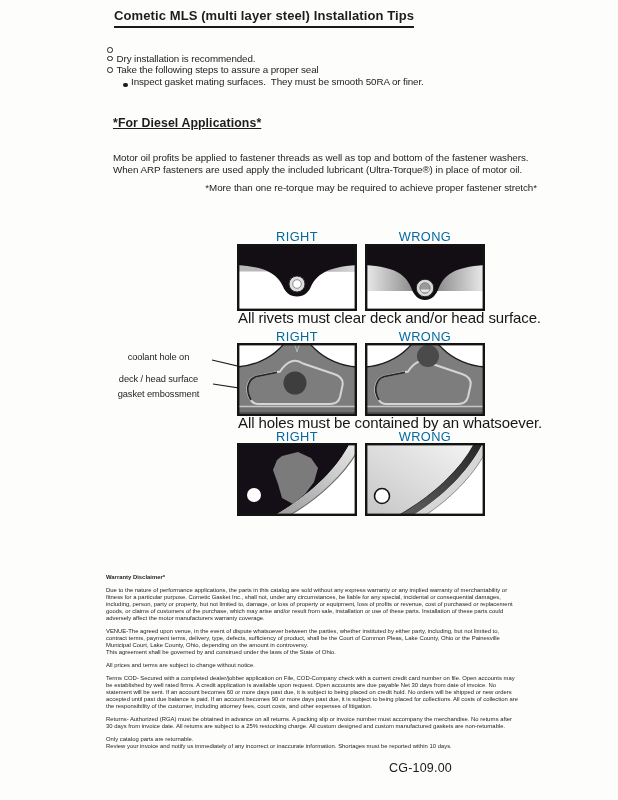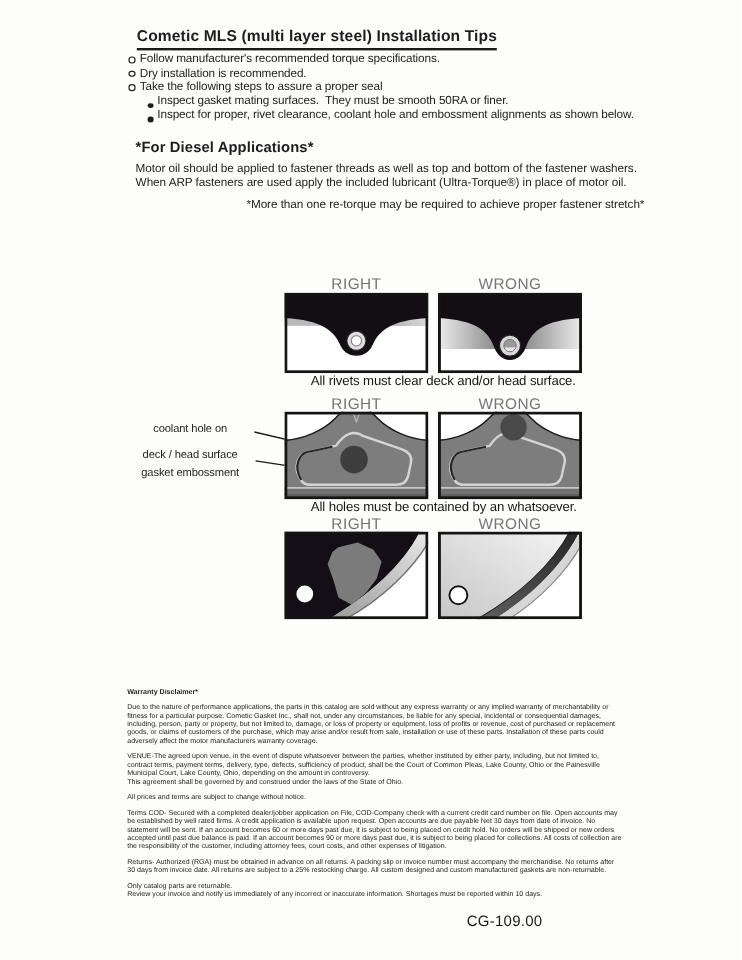--- a/index.html
+++ b/index.html
@@ -11,63 +11,58 @@
   .bullets{font-size:9.8px;line-height:11.6px;letter-spacing:-.1px;}
   .b-row{display:flex;align-items:flex-start;white-space:pre;}
   .marker-open{width:3.5px;height:3.5px;border:1px solid #242424;border-radius:50%;
                margin:3.2px 4px 0 0;flex:none;}
   .marker-solid{width:4.6px;height:4.6px;background:#1d1d1d;border-radius:50%;
                 margin:3px 3.5px 0 0;flex:none;}
   .sub{margin-left:16px;align-items:flex-end;}
   .section-h{font-weight:bold;font-size:12.3px;letter-spacing:.1px;white-space:pre;}
   .para{font-size:9.8px;line-height:11.6px;letter-spacing:-.05px;width:424px;margin:0 0 7px 0;}
   .nowrap{white-space:pre;width:auto;text-align:right;}
-  .rw-label{width:120px;text-align:center;font-size:12.8px;letter-spacing:.4px;color:#737373;}
-  .caption{font-size:11px;letter-spacing:-.1px;line-height:10.5px;color:#161616;white-space:pre;margin-left:21px;}
+  .rw-label{width:120px;text-align:center;font-size:12.8px;letter-spacing:.4px;color:#0369a1;}
+  .caption{font-size:15px;letter-spacing:-.1px;line-height:10.5px;color:#161616;white-space:pre;}
   .ann{font-size:9.3px;line-height:11px;text-align:center;width:117px;letter-spacing:-.1px;white-space:pre;}
   .disc{font-size:5.9px;line-height:7px;width:412px;color:#242424;}
   .disc p{margin:0 0 6px 0;}
   .disc p.tight{margin:0;}
   .disc .dh{font-weight:bold;margin:0 0 6px 0;}
   .pagenum{font-size:12.5px;letter-spacing:.2px;color:#1a1a1a;}
   svg{display:block;}
 </style>
 </head>
 <body>
 
 <div class="page">
 
-  <div class="abs title" style="left:114px;top:22px;">Cometic MLS (multi layer steel) Installation Tips</div>
+  <div class="abs title" style="left:114px;top:8px;">Cometic MLS (multi layer steel) Installation Tips</div>
 
   <div class="abs bullets" style="left:107px;top:44px;">
     <div class="b-row">
       <span class="marker-open"></span>
-      <span>Follow manufacturer's recommended torque specifications.</span>
     </div>
     <div class="b-row">
       <span class="marker-open"></span>
       <span>Dry installation is recommended.</span>
     </div>
     <div class="b-row">
       <span class="marker-open"></span>
       <span>Take the following steps to assure a proper seal</span>
     </div>
     <div class="b-row sub">
       <span class="marker-solid"></span>
       <span>Inspect gasket mating surfaces.  They must be smooth 50RA or finer.</span>
     </div>
-    <div class="b-row sub">
-      <span class="marker-solid"></span>
-      <span>Inspect for proper, rivet clearance, coolant hole and embossment alignments as shown below.</span>
-    </div>
   </div>
 
   <div class="abs" style="left:113px;top:116px;">
-    <div class="section-h" style="margin-bottom:5px;">*For Diesel Applications*</div>
-    <p class="para">Motor oil should be applied to fastener threads as well as top and bottom of the fastener washers. When ARP fasteners are used apply the included lubricant (Ultra-Torque®) in place of motor oil.</p>
+    <div class="section-h" style="margin-bottom:22px;text-decoration:underline;">*For Diesel Applications*</div>
+    <p class="para">Motor oil profits be applied to fastener threads as well as top and bottom of the fastener washers. When ARP fasteners are used apply the included lubricant (Ultra-Torque®) in place of motor oil.</p>
     <p class="para nowrap">*More than one re-torque may be required to achieve proper fastener stretch*</p>
   </div>
 
   <div class="abs rw-label" style="left:237px;top:229px;">RIGHT</div>
   <div class="abs rw-label" style="left:365px;top:229px;">WRONG</div>
 
   <div class="abs" style="left:237px;top:244px;">
     <svg width="120" height="67" viewBox="0 0 120 67">
       <rect width="120" height="67" fill="#ffffff"></rect>
       <rect x="0" y="21" width="120" height="6.5" fill="#b9b9b9"></rect>

